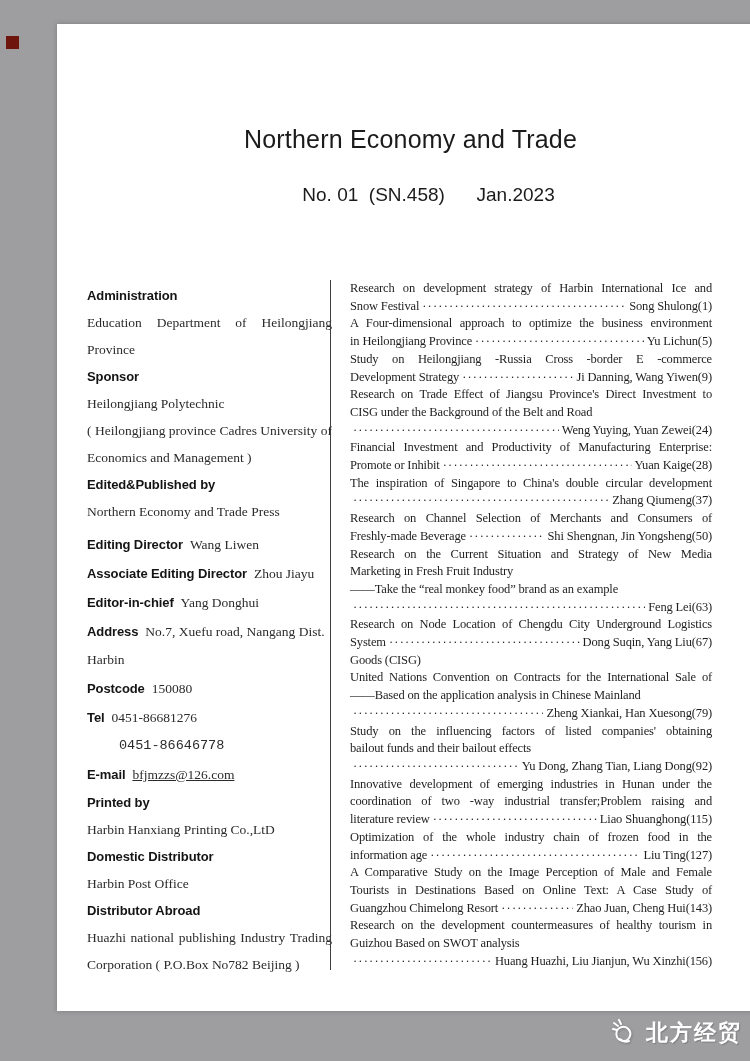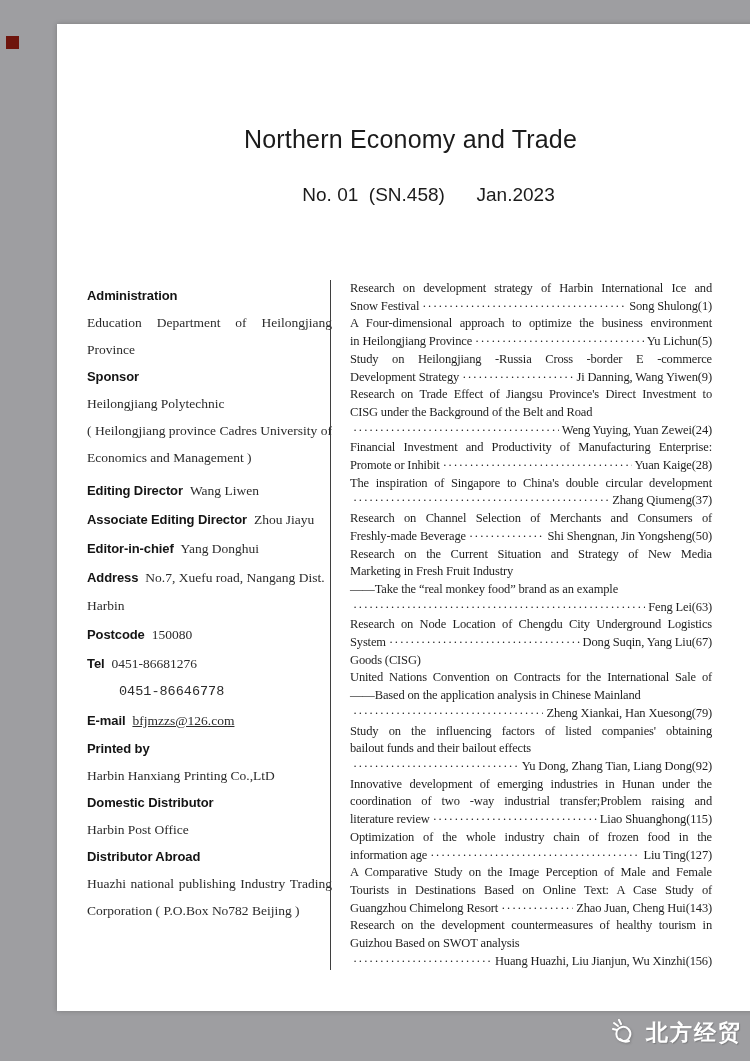--- a/index.html
+++ b/index.html
@@ -71,20 +71,24 @@
 
   <div class="masthead">
       <div class="mh-item">
         <div class="mh-label">Administration</div>
         <div class="mh-value">Education Department of Heilongjiang Province</div>
       </div>
       <div class="mh-item">
         <div class="mh-label">Sponsor</div>
         <div class="mh-value">Heilongjiang Polytechnic</div>
         <div class="mh-value">( Heilongjiang province Cadres University of Economics and Management )</div>
+      </div>
+      <div class="mh-item">
+        <div class="mh-label">Edited&amp;Published by</div>
+        <div class="mh-value">Northern Economy and Trade Press</div>
       </div>
       <div class="mh-item gap-top">
         <div class="mh-line nowrap"><span class="mh-label">Editing Director</span><span class="mh-value">Wang Liwen</span></div>
       </div>
       <div class="mh-item">
         <div class="mh-line nowrap"><span class="mh-label">Associate Editing Director</span><span class="mh-value">Zhou Jiayu</span></div>
       </div>
       <div class="mh-item">
         <div class="mh-line nowrap"><span class="mh-label">Editor-in-chief</span><span class="mh-value">Yang Donghui</span></div>
       </div>

